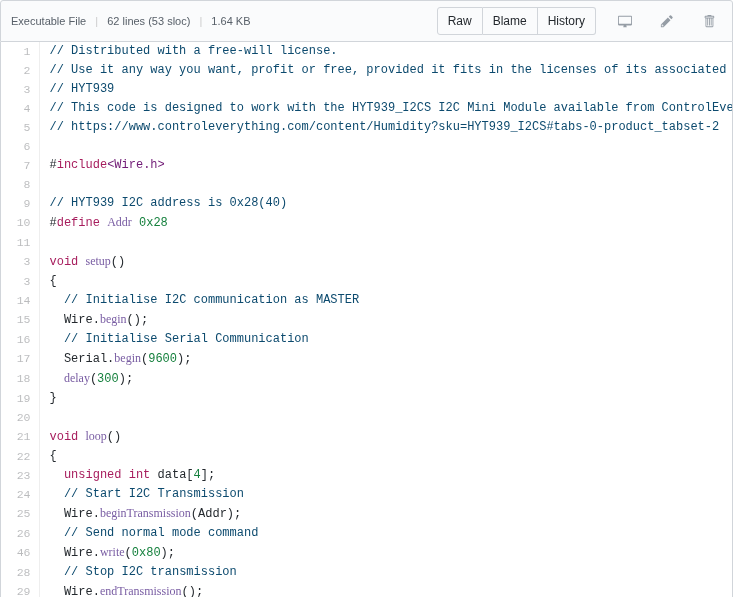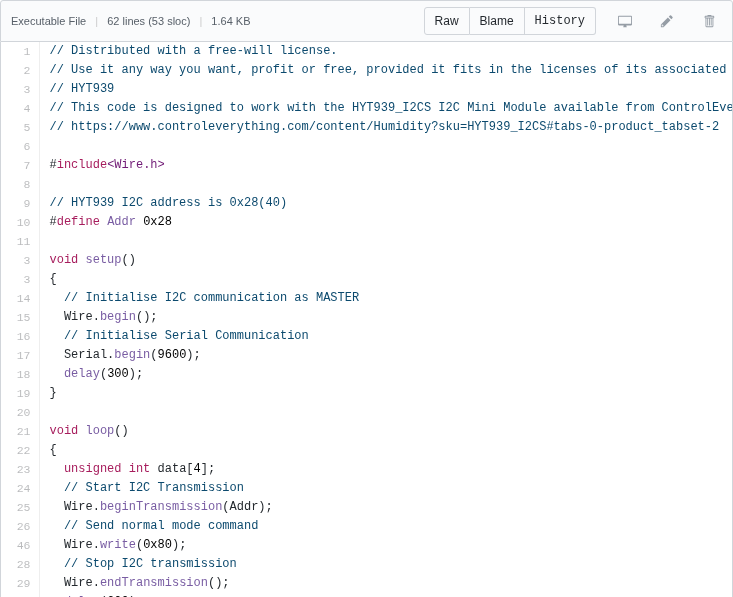--- a/index.html
+++ b/index.html
@@ -34,21 +34,21 @@
     font-size: 12px;
     padding: 4px 10px;
     background: #fafbfc;
     border: 1px solid #d1d5da;
     color: #24292e;
     cursor: pointer;
     line-height: 18px;
   }
   .btn + .btn { border-left: none; }
   .btn:first-child { border-radius: 3px 0 0 3px; }
-  .btn:last-child { border-radius: 0 3px 3px 0; font-family: Liberation Mono, monospace; }
+  .btn:last-child { border-radius: 0 3px 3px 0; }
   .icon-btn {
     display: inline-flex;
     align-items: center;
     justify-content: center;
     width: 26px;
     height: 26px;
     margin-left: 8px;
     color: #959da5;
     cursor: pointer;
   }
@@ -77,22 +77,22 @@
     font-size: 11.5px;
   }
   .line-code {
     padding: 0 10px;
     white-space: pre;
     color: #24292e;
     vertical-align: top;
   }
   .pl-c { color: #0c4a6e; }
   .pl-k { color: #a71d5d; }
-  .pl-en { color: #795da3; }
-  .pl-c1 { color: #000000; }
+  .pl-en { color: #795da3; font-family: Liberation Serif, serif; }
+  .pl-c1 { color: #15803d; }
   .pl-s { color: #701a75; }
 </style>
 </head>
 <body>
 
 <div class="file-header">
   <div class="file-info">
     <span>Executable File</span>
     <span class="sep">|</span>
     <span>62 lines (53 sloc)</span>

